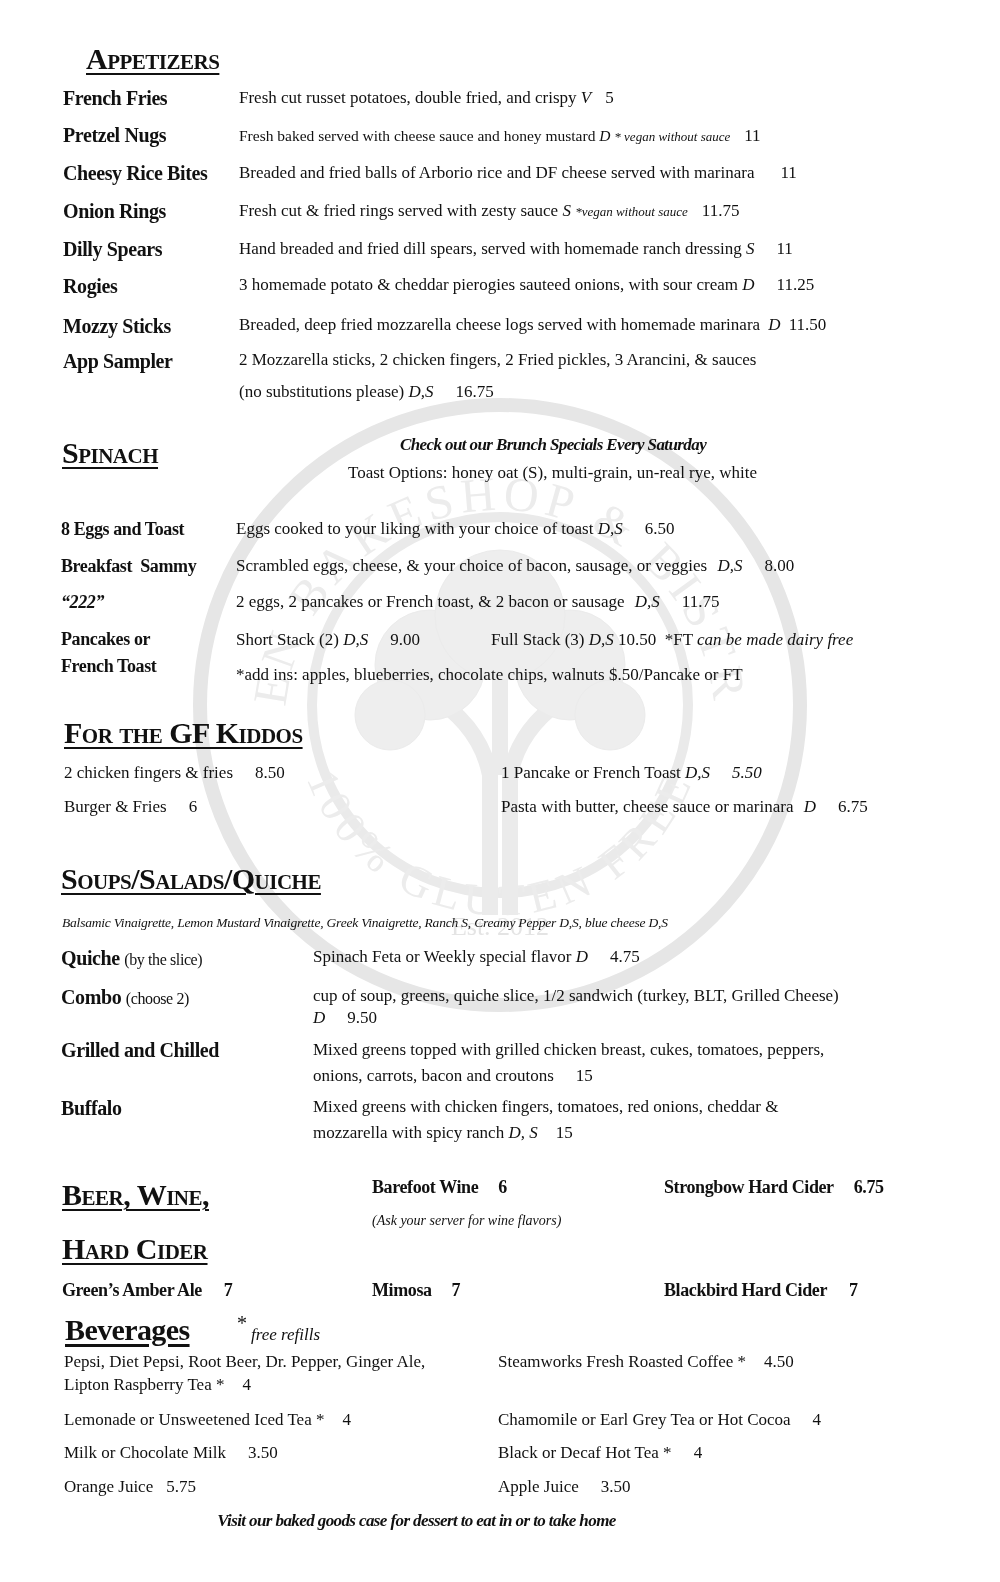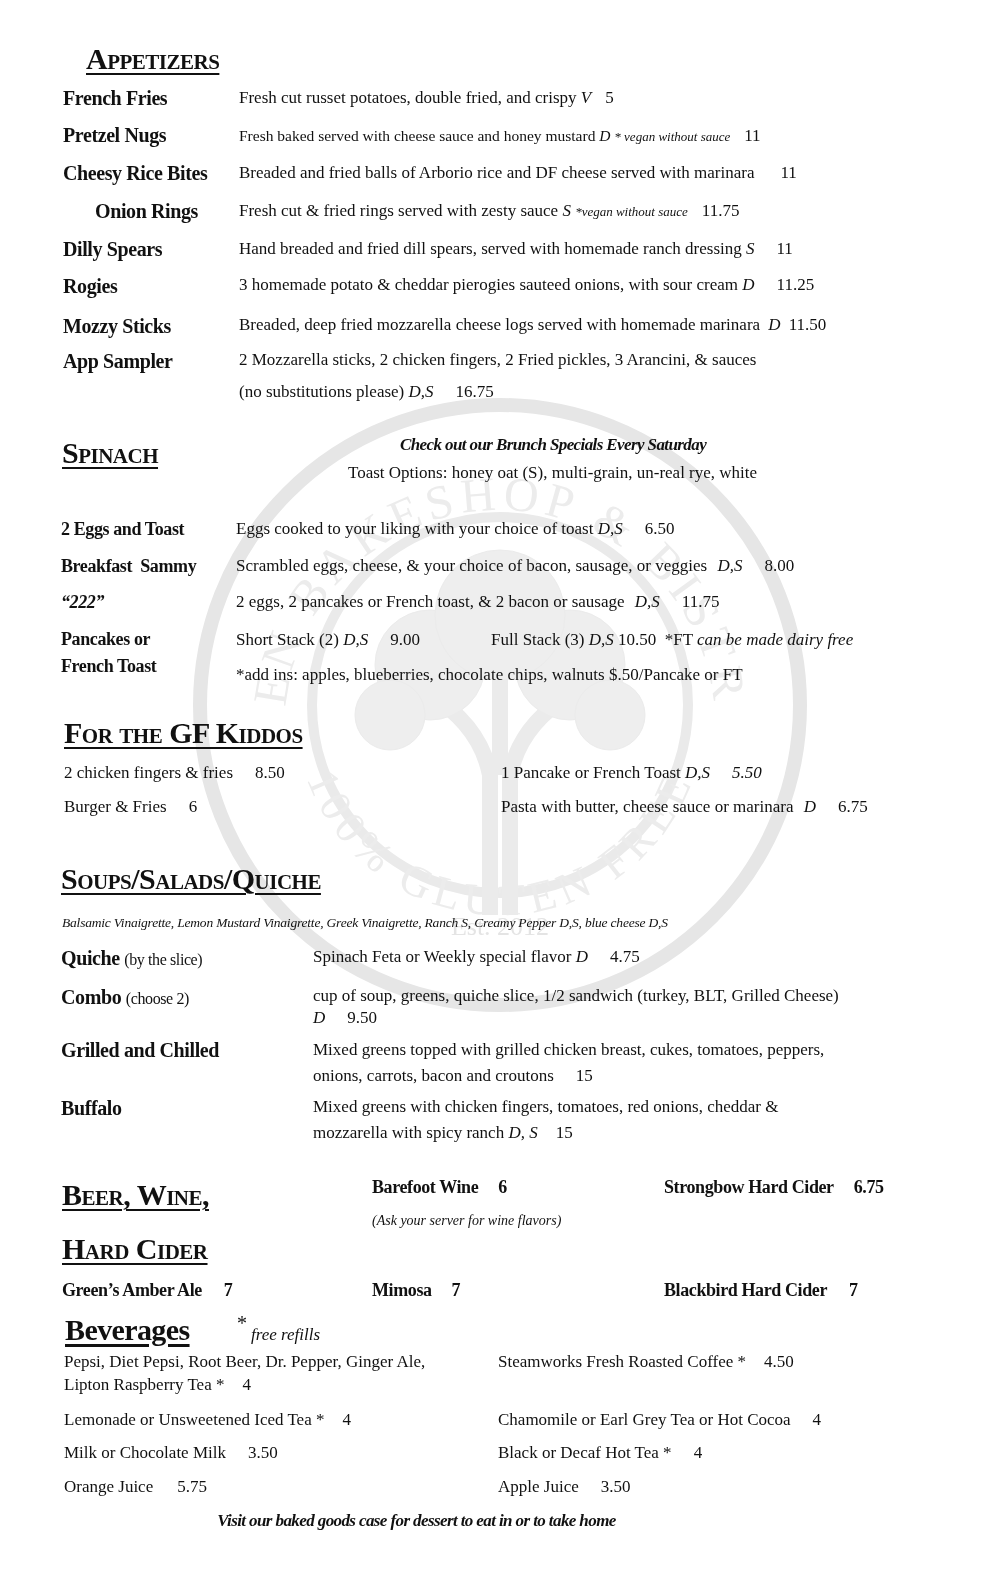--- a/index.html
+++ b/index.html
@@ -51,41 +51,41 @@
 
 <div class="abs name" style="left:63px; top:87px;">French Fries</div>
 <div class="abs desc" style="left:239px; top:88px;"><span>Fresh cut russet potatoes, double fried, and crispy</span> <span class="i">V</span><span class="price">5</span></div>
 
 <div class="abs name" style="left:63px; top:124px;">Pretzel Nugs</div>
 <div class="abs desc-sm" style="left:239px; top:126px;"><span>Fresh baked served with cheese sauce and honey mustard</span> <span class="i">D</span> <span class="tiny-i">* vegan without sauce</span><span class="price desc">11</span></div>
 
 <div class="abs name" style="left:63px; top:162px;">Cheesy Rice Bites</div>
 <div class="abs desc" style="left:239px; top:163px;"><span>Breaded and fried balls of Arborio rice and DF cheese served with marinara</span><span class="price" style="margin-left:26px">11</span></div>
 
-<div class="abs name" style="left:63px; top:200px;margin-left:32px;">Onion Rings</div>
+<div class="abs name" style="left:63px; top:200px;">Onion Rings</div>
 <div class="abs desc" style="left:239px; top:201px;"><span>Fresh cut &amp; fried rings served with zesty sauce</span> <span class="i">S</span> <span class="tiny-i">*vegan without sauce</span><span class="price">11.75</span></div>
 
 <div class="abs name" style="left:63px; top:238px;">Dilly Spears</div>
 <div class="abs desc" style="left:239px; top:239px;"><span>Hand breaded and fried dill spears, served with homemade ranch dressing</span> <span class="i">S</span><span class="price" style="margin-left:22px">11</span></div>
 
 <div class="abs name" style="left:63px; top:275px;">Rogies</div>
 <div class="abs desc" style="left:239px; top:275px;"><span>3 homemade potato &amp; cheddar pierogies sauteed onions, with sour cream</span> <span class="i">D</span><span class="price" style="margin-left:22px">11.25</span></div>
 
 <div class="abs name" style="left:63px; top:315px;">Mozzy Sticks</div>
 <div class="abs desc" style="left:239px; top:315px;"><span>Breaded, deep fried mozzarella cheese logs served with homemade marinara</span> <span class="i" style="margin-left:4px">D</span><span class="price" style="margin-left:8px">11.50</span></div>
 
 <div class="abs name" style="left:63px; top:350px;">App Sampler</div>
 <div class="abs desc" style="left:239px; top:350px;">2 Mozzarella sticks, 2 chicken fingers, 2 Fried pickles, 3 Arancini, &amp; sauces</div>
 <div class="abs desc" style="left:239px; top:382px;"><span>(no substitutions please)</span> <span class="i">D,S</span><span class="price" style="margin-left:22px">16.75</span></div>
 
 <div class="abs sec-title h1" style="left:62px; top:436px;">Spinach</div>
 <div class="abs bi" style="left:400px; top:435px; letter-spacing:-0.6px;">Check out our Brunch Specials Every Saturday</div>
 <div class="abs desc" style="left:348px; top:463px;text-align:center;">Toast Options:  honey oat (S), multi-grain, un-real rye, white</div>
 
-<div class="abs name-sm" style="left:61px; top:519px;">2 Eggs and Toast</div>
+<div class="abs name-sm" style="left:61px; top:519px;">8 Eggs and Toast</div>
 <div class="abs desc" style="left:236px; top:519px;"><span>Eggs cooked to your liking with your choice of toast</span> <span class="i">D,S</span><span class="price" style="margin-left:22px">6.50</span></div>
 
 <div class="abs name-sm" style="left:61px; top:556px; white-space:pre;">Breakfast  Sammy</div>
 <div class="abs desc" style="left:236px; top:556px;"><span>Scrambled eggs, cheese, &amp; your choice of bacon, sausage, or veggies</span> <span class="i" style="margin-left:6px">D,S</span><span class="price" style="margin-left:22px">8.00</span></div>
 
 <div class="abs name-sm" style="left:61px; top:592px;font-style:italic;">“222”</div>
 <div class="abs desc" style="left:236px; top:592px;"><span>2 eggs, 2 pancakes or French toast, &amp; 2 bacon or sausage</span> <span class="i" style="margin-left:6px">D,S</span><span class="price" style="margin-left:22px">11.75</span></div>
 
 <div class="abs name-sm" style="left:61px; top:629px;">Pancakes or</div>
 <div class="abs name-sm" style="left:61px; top:656px;">French Toast</div>
@@ -131,16 +131,16 @@
 <div class="abs" style="left:237px; top:1312px; font-size:20px;">*</div>
 <div class="abs i" style="left:251px; top:1325px; font-size:17px;">free refills</div>
 
 <div class="abs desc" style="left:64px; top:1352px;">Pepsi, Diet Pepsi, Root Beer, Dr. Pepper, Ginger Ale,</div>
 <div class="abs desc" style="left:64px; top:1375px;"><span>Lipton Raspberry Tea *</span><span class="price" style="margin-left:18px">4</span></div>
 <div class="abs desc" style="left:498px; top:1352px;"><span>Steamworks Fresh Roasted Coffee *</span><span class="price" style="margin-left:18px">4.50</span></div>
 <div class="abs desc" style="left:64px; top:1410px;"><span>Lemonade or Unsweetened Iced Tea *</span><span class="price" style="margin-left:18px">4</span></div>
 <div class="abs desc" style="left:498px; top:1410px;"><span>Chamomile or Earl Grey Tea or Hot Cocoa</span><span class="price" style="margin-left:22px">4</span></div>
 <div class="abs desc" style="left:64px; top:1443px;"><span>Milk or Chocolate Milk</span><span class="price" style="margin-left:22px">3.50</span></div>
 <div class="abs desc" style="left:498px; top:1443px;"><span>Black or Decaf Hot Tea *</span><span class="price" style="margin-left:22px">4</span></div>
-<div class="abs desc" style="left:64px; top:1477px;"><span>Orange Juice</span><span class="price" style="margin-left:24px">5.75</span></div>
+<div class="abs desc" style="left:64px; top:1477px;"><span>Orange Juice</span><span class="price" style="margin-left:13px">5.75</span></div>
 <div class="abs desc" style="left:498px; top:1477px;"><span>Apple Juice</span><span class="price" style="margin-left:22px">3.50</span></div>
 
 <div class="abs bi" style="left:0; width:833px; text-align:center; top:1511px; letter-spacing:-0.6px;">Visit our baked goods case for dessert to eat in or to take home</div>
 
 </body></html>

